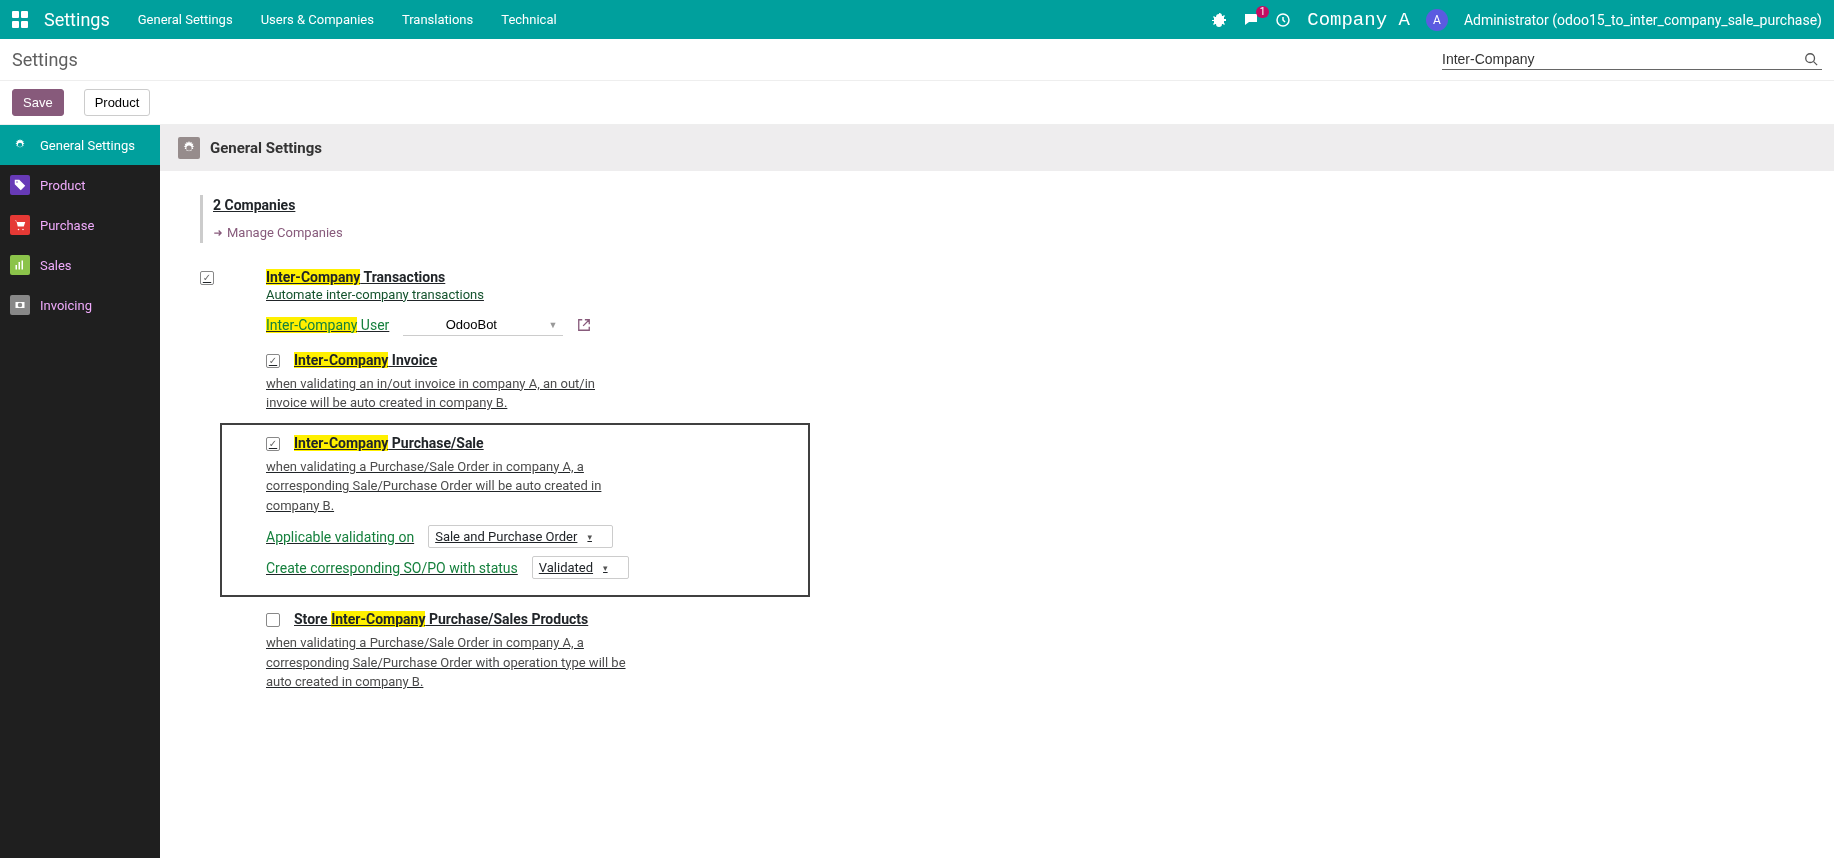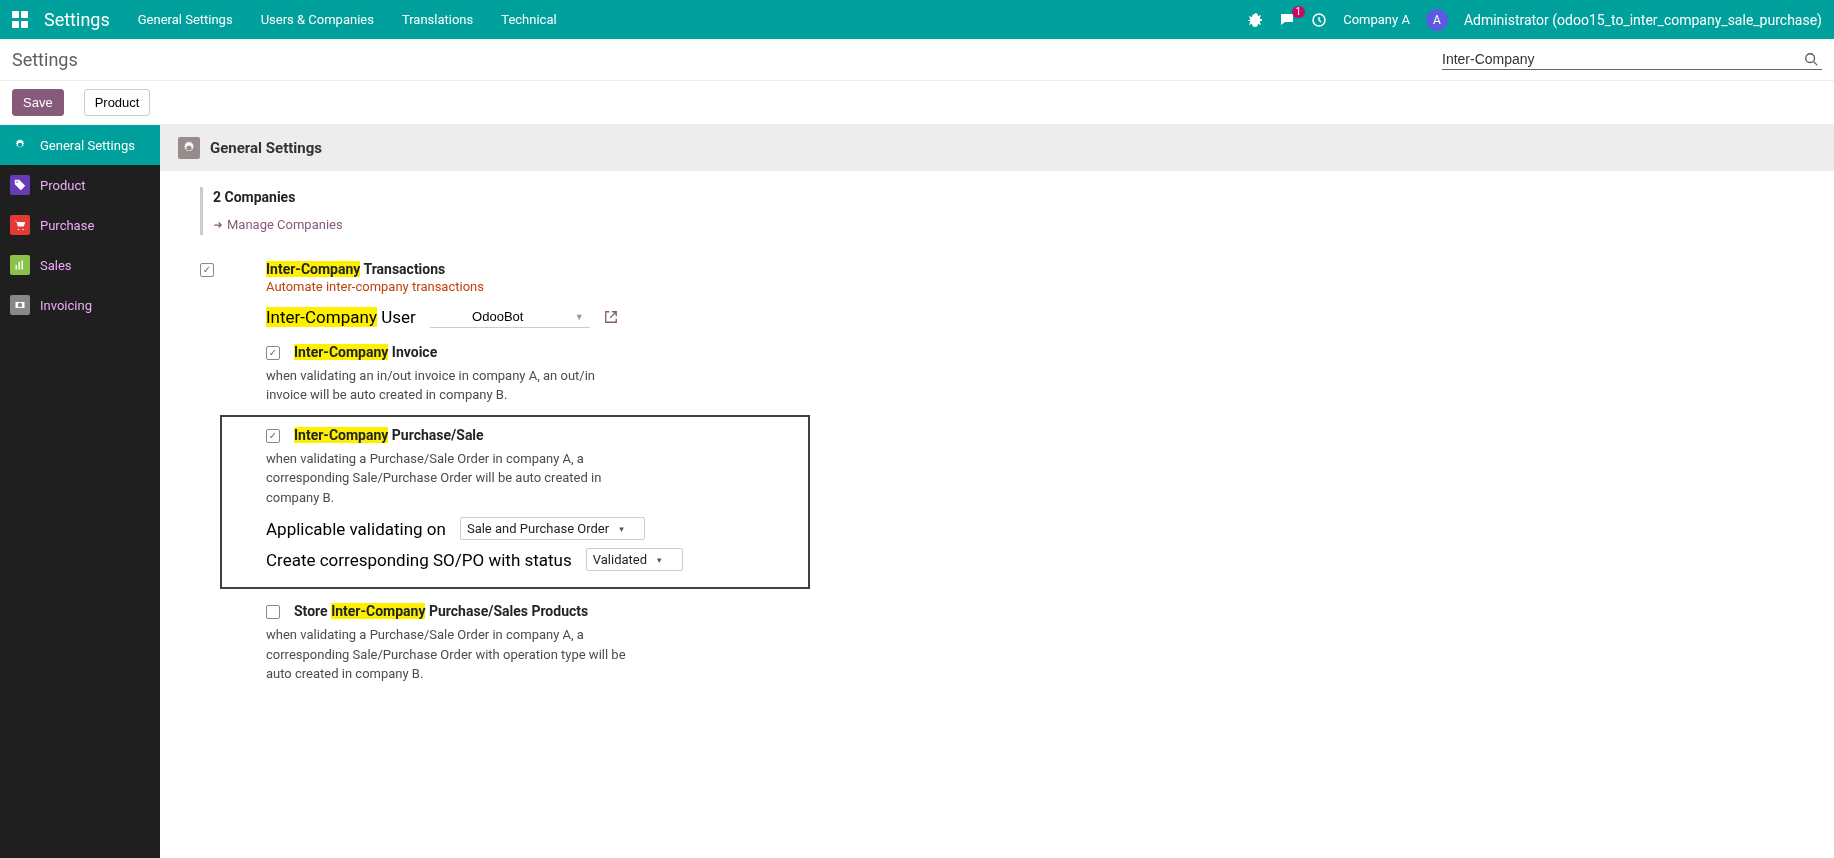--- a/index.html
+++ b/index.html
@@ -10,21 +10,21 @@
   .apps-icon { width: 18px; height: 18px; display: flex; flex-wrap: wrap; gap: 2px; margin-right: 14px; cursor: pointer; }
   .apps-icon span { width: 7px; height: 7px; background: #fff; border-radius: 1px; }
   .navbar-title { font-size: 18px; font-weight: 400; margin-right: 28px; }
   .navbar-menu { display: flex; gap: 28px; }
   .navbar-menu-item { cursor: pointer; font-size: 13px; }
   .navbar-spacer { flex: 1; }
   .navbar-right { display: flex; align-items: center; gap: 16px; }
   .systray-icon { width: 16px; height: 16px; cursor: pointer; }
   .msg-badge { position: relative; }
   .msg-badge .badge { position: absolute; top: -6px; right: -10px; background: #c30c62; color: #fff; font-size: 10px; border-radius: 8px; padding: 0 4px; line-height: 12px; }
-  .company-name { cursor: pointer; font-size: 13px; }
+  .company-name { cursor: pointer; font-size: 19px; font-family: Liberation Mono, monospace; }
   .avatar { width: 22px; height: 22px; border-radius: 50%; background: #5b5be0; display: flex; align-items: center; justify-content: center; font-size: 12px; color: #fff; }
   .user-name { font-size: 14px; white-space: nowrap; }
 
   
   .control-panel { display: flex; align-items: center; justify-content: space-between; padding: 10px 12px; border-bottom: 1px solid #eee; }
   .breadcrumb-title { font-size: 18px; color: #5f5f5f; }
   .search-wrap { display: flex; align-items: center; border-bottom: 1px solid #666; width: 380px; padding: 2px 0; }
   .search-input { border: none; outline: none; width: 100%; font-size: 14px; color: #333; background: transparent; }
   .search-icon-btn { background: none; border: none; cursor: pointer; padding: 0 4px; }
 
@@ -44,40 +44,40 @@
   .ico-sales { background: #8bc34a; }
   .ico-purchase { background: #e53935; }
   .ico-invoicing { background: #888; }
 
   
   .content { flex: 1; overflow-y: auto; }
   .section-header { background: #eeedee; padding: 12px 18px; display: flex; align-items: center; gap: 10px; }
   .section-header-icon { width: 22px; height: 22px; background: #968c8c; border-radius: 2px; display: flex; align-items: center; justify-content: center; }
   .section-header-title { font-size: 15px; font-weight: 700; color: #333; }
 
-  .settings-body { padding: 16px 40px; max-width: 680px; }
+  .settings-body { padding: 24px 40px; max-width: 680px; text-decoration: underline; }
   .companies-block { border-left: 3px solid #ccc; padding: 2px 0 2px 10px; margin-bottom: 26px; margin-left: 0; }
   .companies-title { font-weight: 700; margin-bottom: 12px; font-size: 14px; }
   .manage-link { color: #875a7b; text-decoration: none; display: inline-flex; align-items: center; gap: 4px; cursor: pointer; font-size: 13px; }
 
   .setting-row { display: flex; gap: 14px; margin-bottom: 14px; }
   .setting-check { flex-shrink: 0; padding-top: 2px; }
   .cbox { width: 14px; height: 14px; border: 1px solid #888; border-radius: 2px; background: #fff; display: flex; align-items: center; justify-content: center; cursor: pointer; }
   .cbox.checked::after { content: "✓"; font-size: 10px; color: #666; line-height: 1; }
   .cbox.empty::after { content: ""; }
 
   .setting-content { flex: 1; margin-left: 38px; }
   .setting-title { font-weight: 700; font-size: 14px; margin-bottom: 2px; }
-  .setting-desc { color: #c2410c; font-size: 13px; margin-bottom: 12px; }
+  .setting-desc { color: #14532d; font-size: 13px; margin-bottom: 12px; }
   .setting-help { color: #4c4c4c; font-size: 13px; margin-top: 4px; line-height: 1.5; margin-bottom: 10px; }
 
   .highlight { background: #fff000; }
 
   .field-row { display: flex; align-items: center; gap: 14px; margin-top: 6px; margin-bottom: 8px; }
-  .field-label { font-size: 17px; color: #000000; white-space: nowrap; }
+  .field-label { font-size: 14px; color: #15803d; white-space: nowrap; }
   .dropdown-input { border: none; border-bottom: 1px solid #ccc; background: transparent; font-size: 13px; padding: 3px 26px 3px 2px; width: 160px; cursor: pointer; position: relative; text-align: center; }
   .dropdown-wrap { position: relative; display: inline-block; }
   .dropdown-caret { position: absolute; right: 6px; top: 50%; transform: translateY(-50%); font-size: 9px; color: #999; pointer-events: none; }
   .ext-link { color: #875a7b; cursor: pointer; }
 
   .selectbox { border: 1px solid #ccc; background: #fff; font-size: 13px; padding: 3px 20px 3px 6px; cursor: pointer; border-radius: 2px; position: relative; display: inline-flex; align-items: center; }
   .selectbox-caret { margin-left: 10px; font-size: 9px; color: #555; }
 
   .sub-block { margin-left: 0; margin-top: 16px; }
   .sub-setting { display: flex; gap: 14px; margin-bottom: 4px; }

